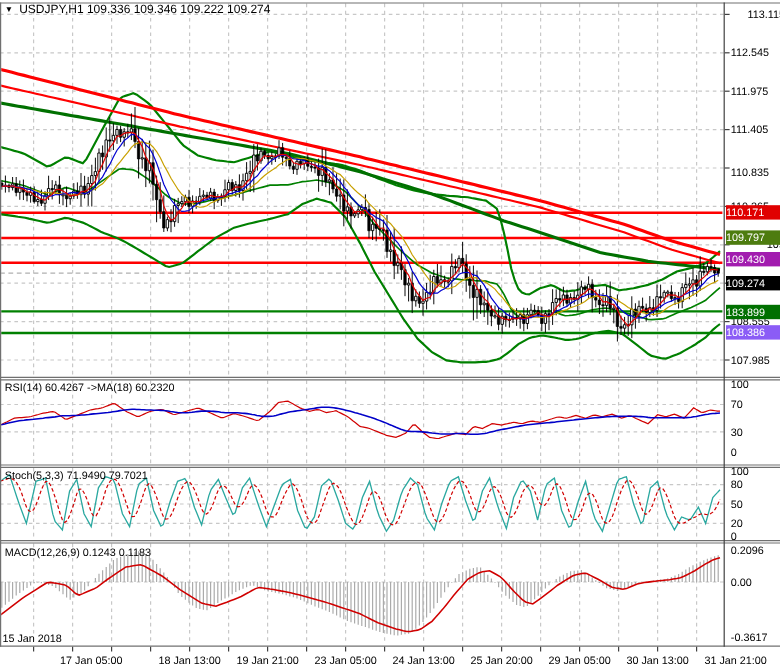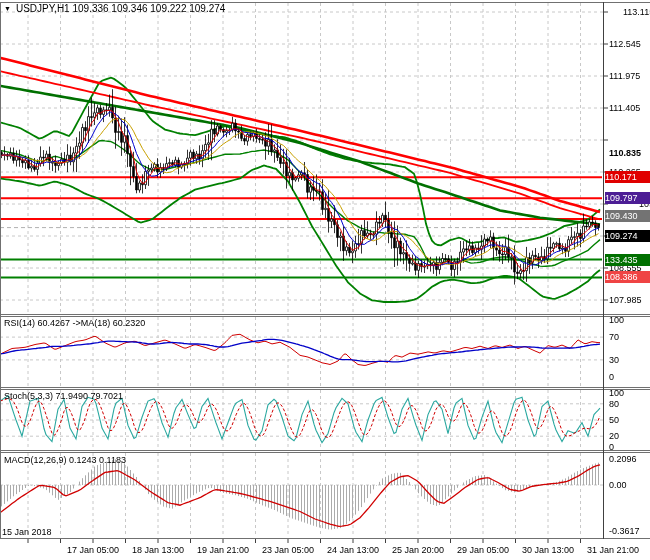--- a/index.html
+++ b/index.html
@@ -205,50 +205,50 @@
 
   <div class="ptitle" style="top:318px">RSI(14) 60.4267 -&gt;MA(18) 60.2320</div>
   <div class="ptitle" style="top:391px">Stoch(5,3,3) 71.9490 79.7021</div>
   <div class="ptitle" style="top:455px">MACD(12,26,9) 0.1243 0.1183</div>
 
   <div id="priceAxis">
       <div class="lbl" style="left: 609px; top: 7px; margin-left: 14px;">113.115</div>
       <div class="lbl" style="left: 609px; top: 39px;">112.545</div>
       <div class="lbl" style="left: 609px; top: 71px;">111.975</div>
       <div class="lbl" style="left: 609px; top: 103px;">111.405</div>
-      <div class="lbl" style="left: 609px; top: 148px; font-weight: bold;">110.835</div>
+      <div class="lbl" style="left: 609px; top: 139px;">110.835</div>
       <div class="lbl" style="left: 609px; top: 167px;">110.265</div>
       <div class="lbl" style="left: 639px; top: 199px;">109.695</div>
       <div class="lbl" style="left: 609px; top: 231px;">109.125</div>
       <div class="lbl" style="left: 609px; top: 263px;">108.555</div>
       <div class="lbl" style="left: 609px; top: 295px;">107.985</div>
       <div class="lbl" style="left: 609px; top: 315px;">100</div>
       <div class="lbl" style="left: 609px; top: 332.1px;">70</div>
       <div class="lbl" style="left: 609px; top: 354.9px;">30</div>
       <div class="lbl" style="left: 609px; top: 372px;">0</div>
       <div class="lbl" style="left: 609px; top: 388px;">100</div>
       <div class="lbl" style="left: 609px; top: 398.8px;">80</div>
       <div class="lbl" style="left: 609px; top: 415px;">50</div>
       <div class="lbl" style="left: 609px; top: 431.2px;">20</div>
       <div class="lbl" style="left: 609px; top: 442px;">0</div>
       <div class="lbl" style="left: 609px; top: 453.59px;">0.2096</div>
       <div class="lbl" style="left: 609px; top: 480px;">0.00</div>
       <div class="lbl" style="left: 609px; top: 525.574px;">-0.3617</div>
     </div>
   <div id="badges">
       <div class="badge" style="top: 171px; background: rgb(224, 0, 0);">110.171</div>
-      <div class="badge" style="top: 192px; background: #4c1d95;">109.797</div>
-      <div class="badge" style="top: 210px; background: #737373;">109.430</div>
-      <div class="badge" style="top: 254px; background: rgb(0, 112, 0);">133.435</div>
-      <div class="badge" style="top: 271px; background: #ef4444;">108.386</div>
+      <div class="badge" style="top: 192px; background: #4d7c0f;">109.797</div>
+      <div class="badge" style="top: 210px; background: #a21caf;">109.430</div>
+      <div class="badge" style="top: 254px; background: rgb(0, 112, 0);">183.899</div>
+      <div class="badge" style="top: 271px; background: #8b5cf6;">108.386</div>
       <div class="badge" style="top: 230px; background: rgb(0, 0, 0);">109.274</div>
     </div>
   <div id="timeAxis">
       <div class="lbl" style="left: 2px; top: 527px;">15 Jan 2018</div>
-      <div class="lbl" style="left: 67px; top: 545px;">17 Jan 05:00</div>
+      <div class="lbl" style="left: 50px; top: 545px;">17 Jan 05:00</div>
       <div class="lbl" style="left: 132px; top: 545px;">18 Jan 13:00</div>
       <div class="lbl" style="left: 197px; top: 545px;">19 Jan 21:00</div>
       <div class="lbl" style="left: 262px; top: 545px;">23 Jan 05:00</div>
       <div class="lbl" style="left: 327px; top: 545px;">24 Jan 13:00</div>
       <div class="lbl" style="left: 392px; top: 545px;">25 Jan 20:00</div>
       <div class="lbl" style="left: 457px; top: 545px;">29 Jan 05:00</div>
       <div class="lbl" style="left: 522px; top: 545px;">30 Jan 13:00</div>
       <div class="lbl" style="left: 587px; top: 545px;">31 Jan 21:00</div>
     </div>
 </div>

